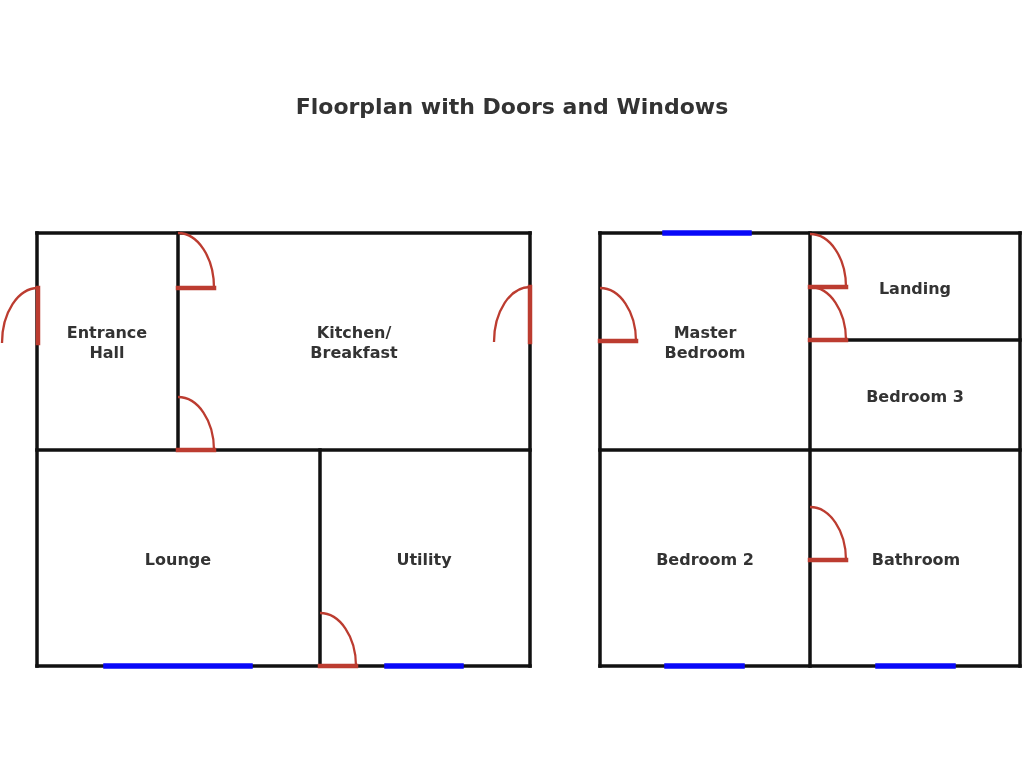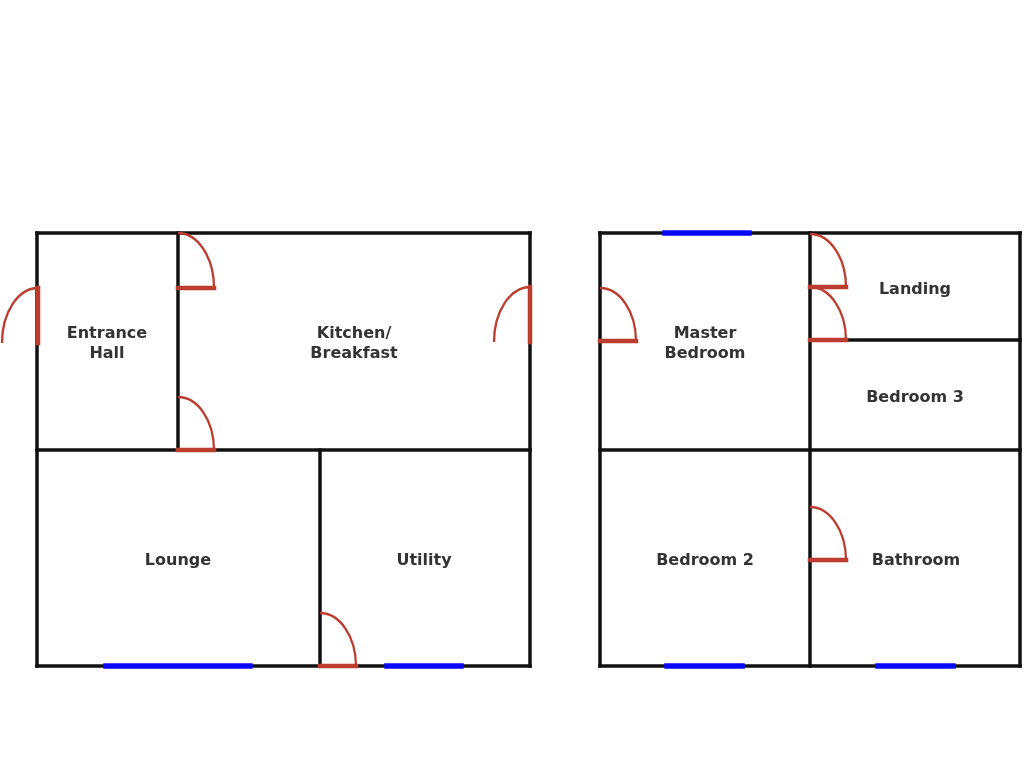--- a/index.html
+++ b/index.html
@@ -41,20 +41,21 @@
   }
   svg text {
     font-family: "DejaVu Sans", "Liberation Sans", sans-serif;
     font-weight: bold;
   }
 </style>
 </head>
 <body>
 
 <div class="canvas">
+  <h1 class="plan-title">Floorplan with Doors and Windows</h1>
   <svg class="plan-svg" id="plan" viewBox="0 0 1024 768">
       <line x1="37" y1="233" x2="530" y2="233" stroke="#111111" stroke-width="3.5" stroke-linecap="square"></line>
       <line x1="37" y1="233" x2="37" y2="666" stroke="#111111" stroke-width="3.5" stroke-linecap="square"></line>
       <line x1="530" y1="233" x2="530" y2="666" stroke="#111111" stroke-width="3.5" stroke-linecap="square"></line>
       <line x1="37" y1="666" x2="530" y2="666" stroke="#111111" stroke-width="3.5" stroke-linecap="square"></line>
       <line x1="178" y1="233" x2="178" y2="450" stroke="#111111" stroke-width="3.5" stroke-linecap="square"></line>
       <line x1="37" y1="450" x2="530" y2="450" stroke="#111111" stroke-width="3.5" stroke-linecap="square"></line>
       <line x1="320" y1="450" x2="320" y2="666" stroke="#111111" stroke-width="3.5" stroke-linecap="square"></line>
       <line x1="106" y1="666" x2="250" y2="666" stroke="#0808f8" stroke-width="5.5" stroke-linecap="square"></line>
       <line x1="387" y1="666" x2="461" y2="666" stroke="#0808f8" stroke-width="5.5" stroke-linecap="square"></line>

